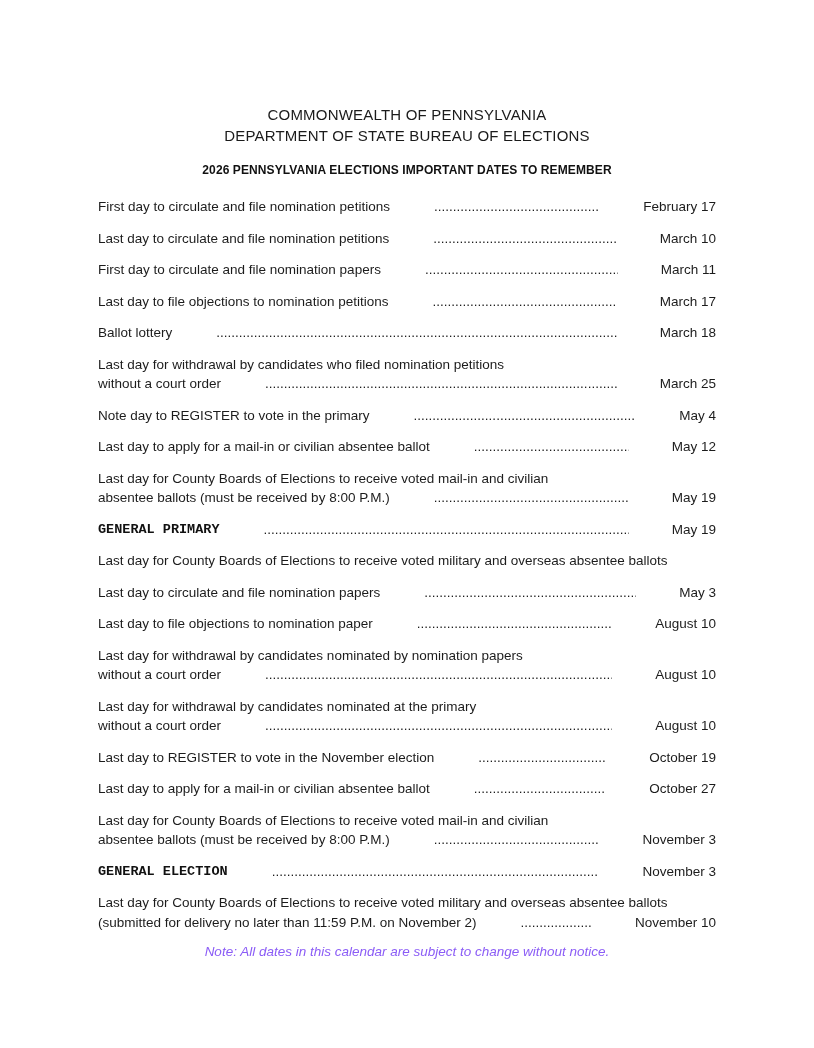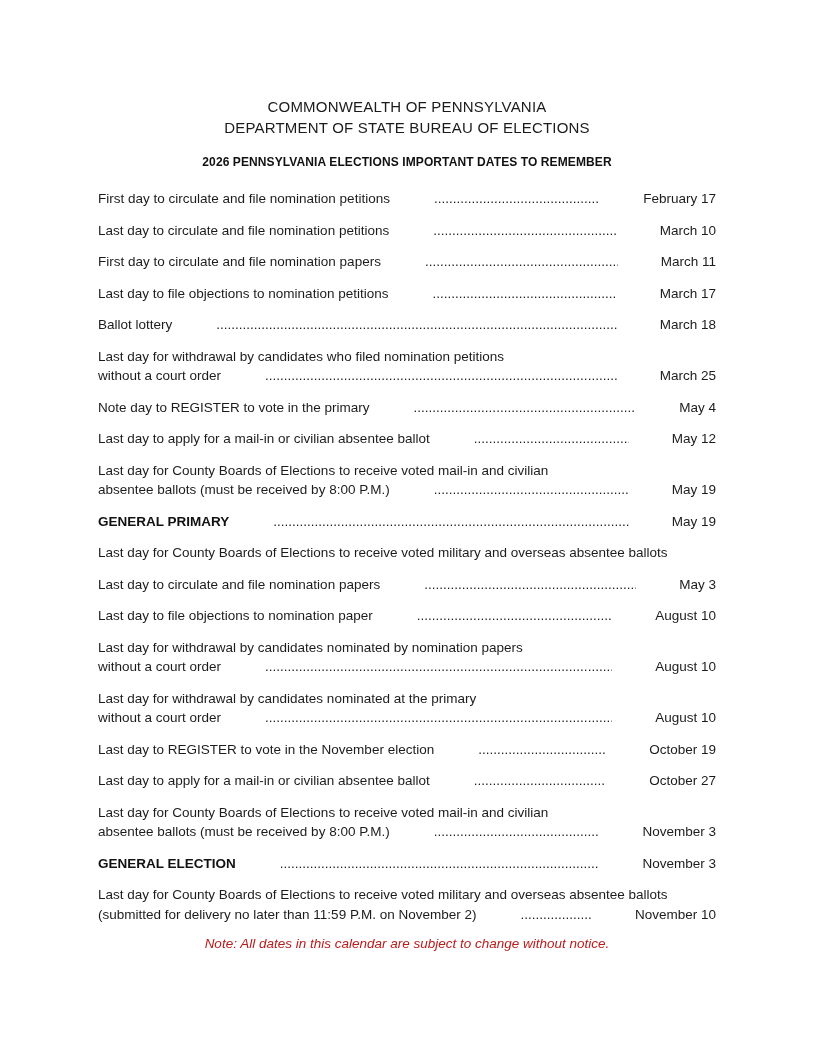--- a/index.html
+++ b/index.html
@@ -9,21 +9,21 @@
   }
   body {
     width: 814px;
     height: 1048px;
     font-family: "Liberation Sans", "DejaVu Sans", sans-serif;
     color: #1c1c1c;
     overflow: hidden;
   }
   .page {
     width: 618px;
-    margin: 0 auto;
+    margin: 8px auto;
     padding-top: 96px;
   }
   .header {
     text-align: center;
     font-size: 15px;
     line-height: 21px;
     letter-spacing: 0.2px;
     color: #1b1b1b;
   }
   .title {
@@ -50,40 +50,41 @@
     align-items: flex-start;
     gap: 40px;
   }
   .lbl {
     flex: 0 0 auto;
     white-space: pre;
   }
   .item.bold .lbl {
     font-weight: bold;
     color: #111;
+    font-family: Liberation Mono, monospace;
   }
   .dots {
     flex: 1 1 auto;
     overflow: hidden;
     white-space: nowrap;
     margin: 0 3px 0 4px;
     min-width: 8px;
   }
   .dots::after {
     content: "........................................................................................................................................................................................................";
   }
   .date {
     flex: 0 0 auto;
   }
   .note {
     font-style: italic;
     text-align: center;
     font-size: 13.5px;
     margin-top: 2px;
-    color: #b91c1c;
+    color: #8b5cf6;
   }
 </style>
 </head>
 <body>
 
 <div class="page">
   <div class="header">
     <div>COMMONWEALTH OF PENNSYLVANIA</div>
     <div>DEPARTMENT OF STATE BUREAU OF ELECTIONS</div>
   </div>

